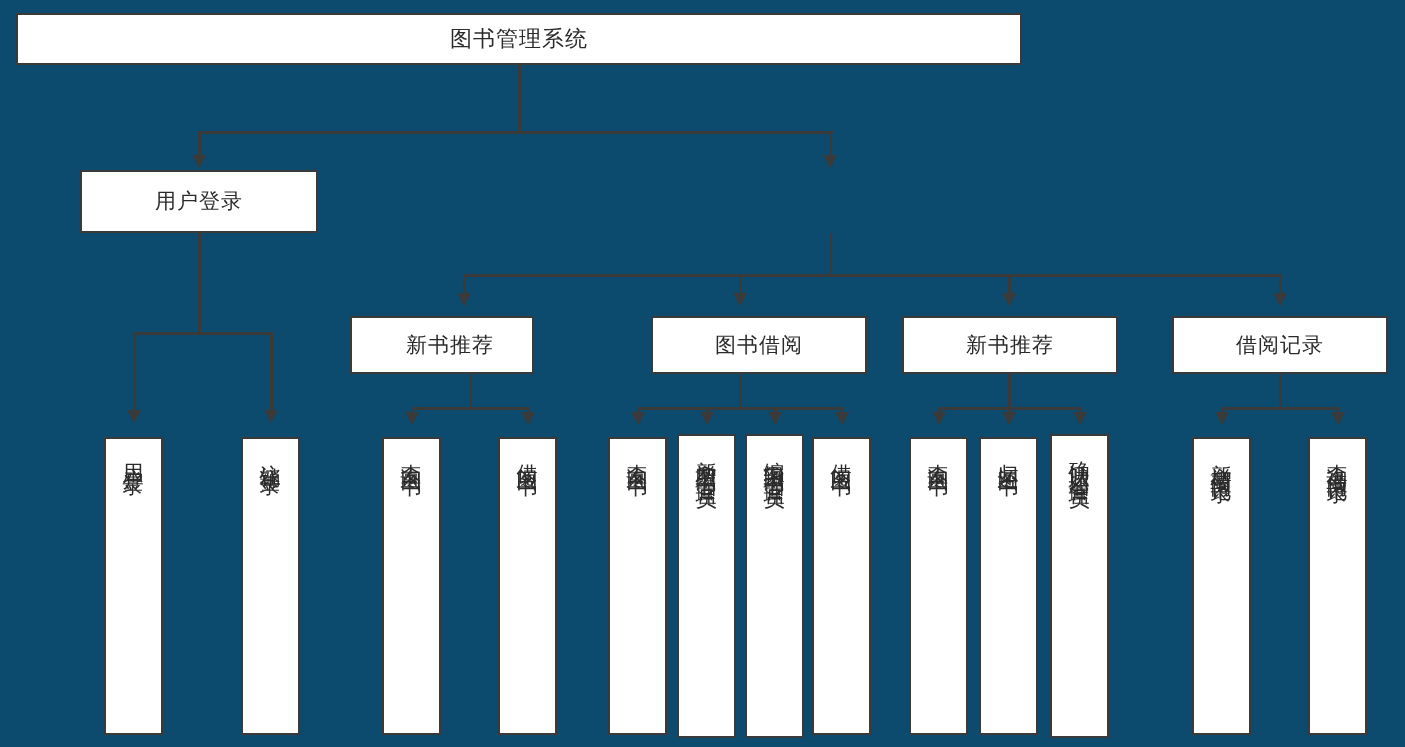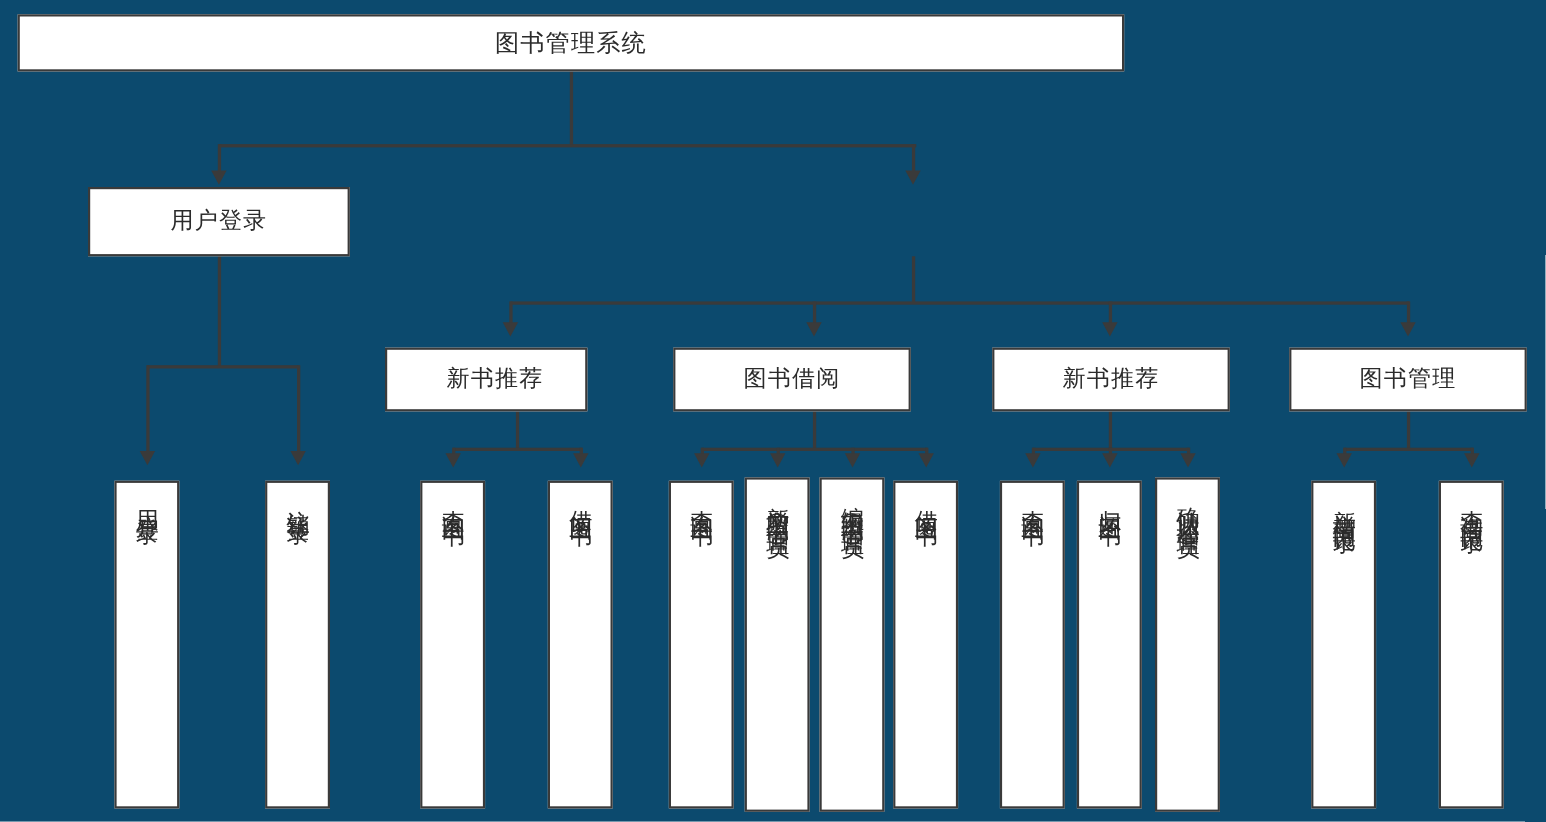--- a/index.html
+++ b/index.html
@@ -119,28 +119,28 @@
   <div class="vline" style="left:739px;top:274px;height:22px;"></div>
   <div class="arrow" style="left:733px;top:293px;"></div>
   <div class="vline" style="left:1008px;top:274px;height:22px;"></div>
   <div class="arrow" style="left:1002px;top:293px;"></div>
   <div class="vline" style="left:1279px;top:274px;height:22px;"></div>
   <div class="arrow" style="left:1273px;top:293px;"></div>
 
   <div class="box" style="left:350px;top:316px;width:184px;height:58px;padding-left:16px;">
     <span class="lbl">新书推荐</span>
   </div>
-  <div class="box" style="left:612px;top:316px;width:216px;height:58px;">
+  <div class="box" style="left:651px;top:316px;width:216px;height:58px;">
     <span class="lbl">图书借阅</span>
   </div>
   <div class="box" style="left:902px;top:316px;width:216px;height:58px;">
     <span class="lbl">新书推荐</span>
   </div>
   <div class="box" style="left:1172px;top:316px;width:216px;height:58px;">
-    <span class="lbl">图书管理</span>
+    <span class="lbl">借阅记录</span>
   </div>
 
   <div class="vline" style="left:469px;top:374px;height:35px;"></div>
   <div class="hline" style="left:412px;top:407px;width:117px;"></div>
   <div class="vline" style="left:411px;top:407px;height:8px;"></div>
   <div class="arrow" style="left:405px;top:412px;"></div>
   <div class="vline" style="left:527px;top:407px;height:8px;"></div>
   <div class="arrow" style="left:521px;top:412px;"></div>
 
   <div class="vline" style="left:739px;top:374px;height:35px;"></div>

